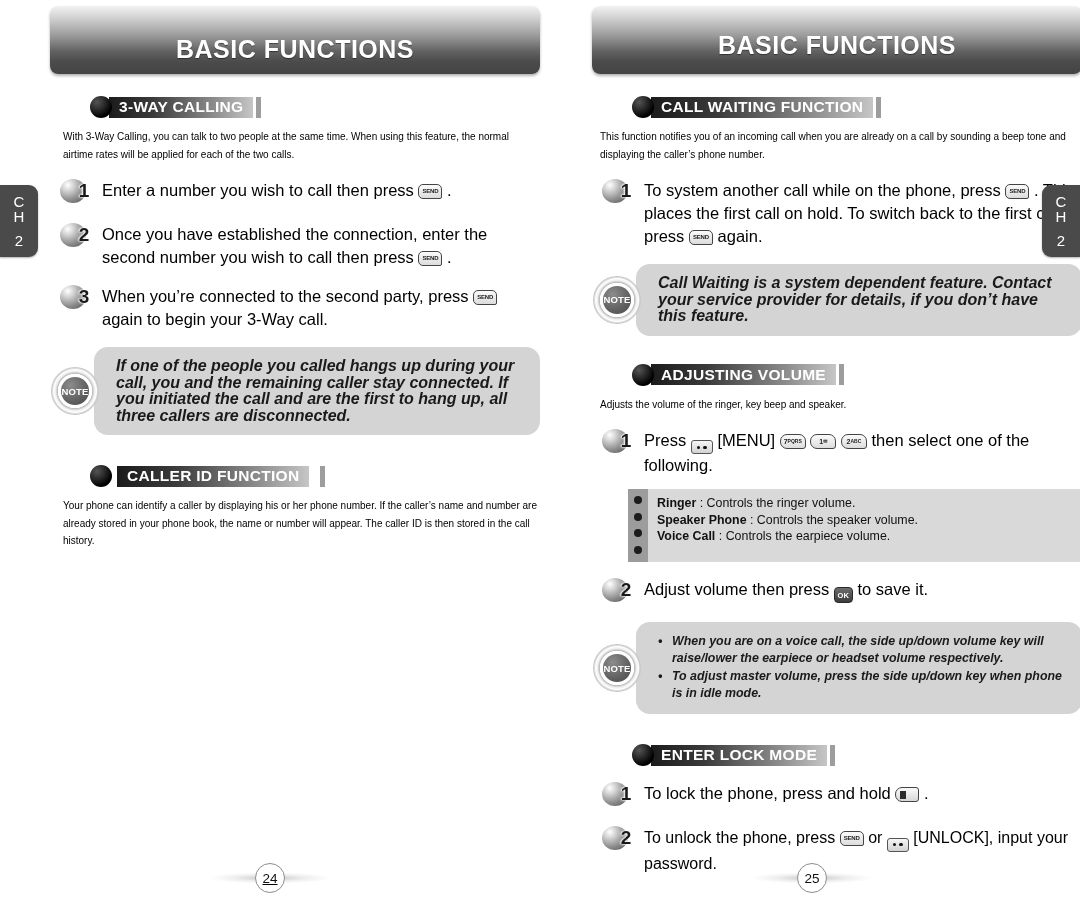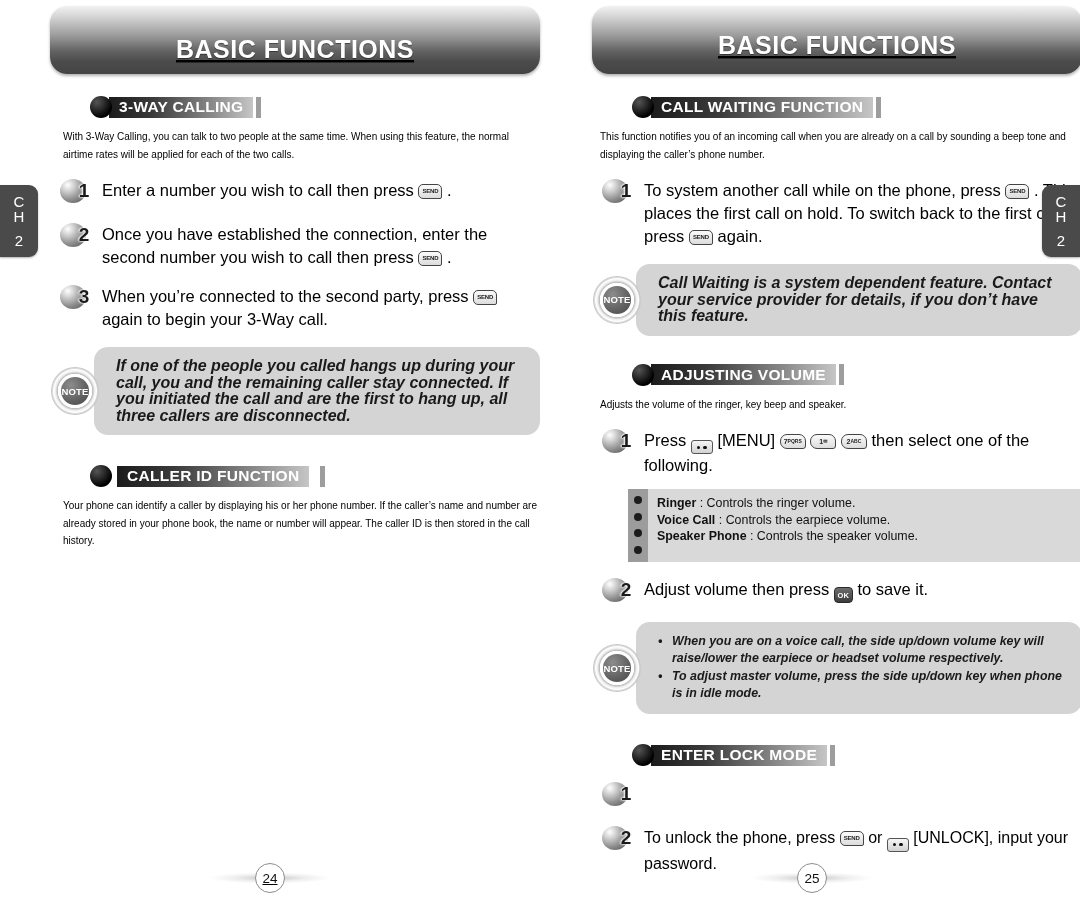--- a/index.html
+++ b/index.html
@@ -16,25 +16,25 @@
   
   .page { position: absolute; top: 0; width: 490px; height: 917px; }
   .page-left  { left: 50px; }
   .page-right { left: 592px; }
 
   
   .banner {
     position: relative;
     margin-top: 6px;
     height: 68px;
-    border-radius: 17px;
+    border-radius: 8px;
     background: linear-gradient(to bottom,
         #f2f2f2 0%, #d8d8d8 14%, #9a9a9a 44%, #636363 66%, #4b4b4b 82%, #444444 100%);
     box-shadow: 0 2px 3px rgba(0,0,0,0.30);
-    display: flex; align-items: flex-end; justify-content: center; text-decoration: underline;
+    display: flex; align-items: flex-end; justify-content: center;
   }
   .banner-title {
     color: #fff;
     font-size: 25px;
     font-weight: bold;
     letter-spacing: 0.5px;
     padding-bottom: 10px;
     text-shadow: 0 1px 1px rgba(0,0,0,0.45);
   }
   .page-right .banner-title { padding-bottom: 14px; }
@@ -438,22 +438,22 @@
 
   <div class="optbox">
     <div class="optbox-rail">
       <i></i>
       <i></i>
       <i></i>
       <i></i>
     </div>
     <div class="optbox-list">
       <div class="opt-li"><b>Ringer</b> <span>: Controls the ringer volume.</span></div>
+      <div class="opt-li"><b>Speaker Phone</b> <span>: Controls the speaker volume.</span></div>
       <div class="opt-li"><b>Voice Call</b> <span>: Controls the earpiece volume.</span></div>
-      <div class="opt-li"><b>Speaker Phone</b> <span>: Controls the speaker volume.</span></div>
     </div>
   </div>
 
   <div class="step">
     <span class="step-num">
       <span class="step-sphere"></span>
       <span class="step-digit">2</span>
     </span>
     <span class="step-body">
       <span>Adjust volume then press</span>
@@ -479,20 +479,25 @@
   <div class="section-head" style="margin-top:30px;">
     <span class="sh-dot"></span>
     <span class="sh-bar">ENTER LOCK MODE</span>
     <span class="sh-tick"></span>
   </div>
 
   <div class="step">
     <span class="step-num">
       <span class="step-sphere"></span>
       <span class="step-digit">1</span>
+    </span>
+    <span class="step-body">
+      <span>To lock the phone, press and hold</span>
+      <span class="key key-lock"></span>
+      <span>.</span>
     </span>
   </div>
 
   <div class="step">
     <span class="step-num">
       <span class="step-sphere"></span>
       <span class="step-digit">2</span>
     </span>
     <span class="step-body step-body-sm">
       <span>To unlock the phone, press</span>

